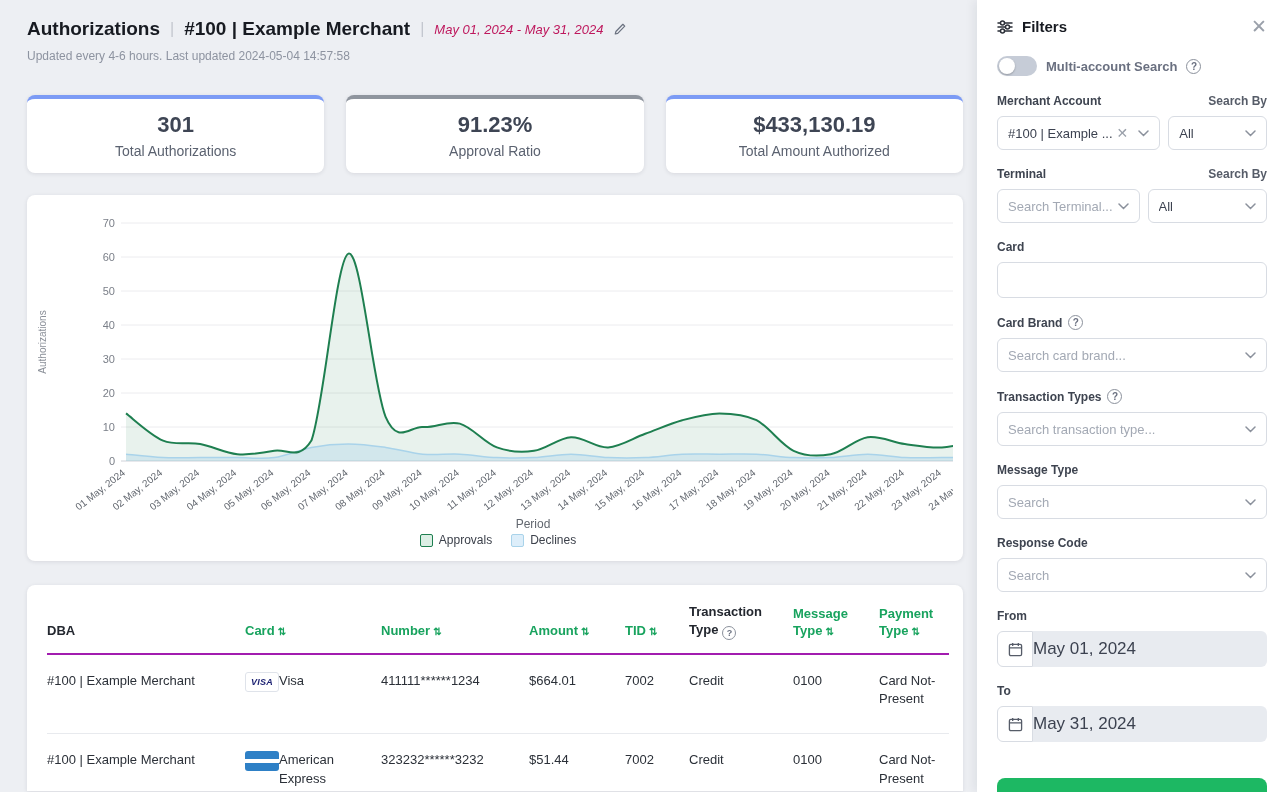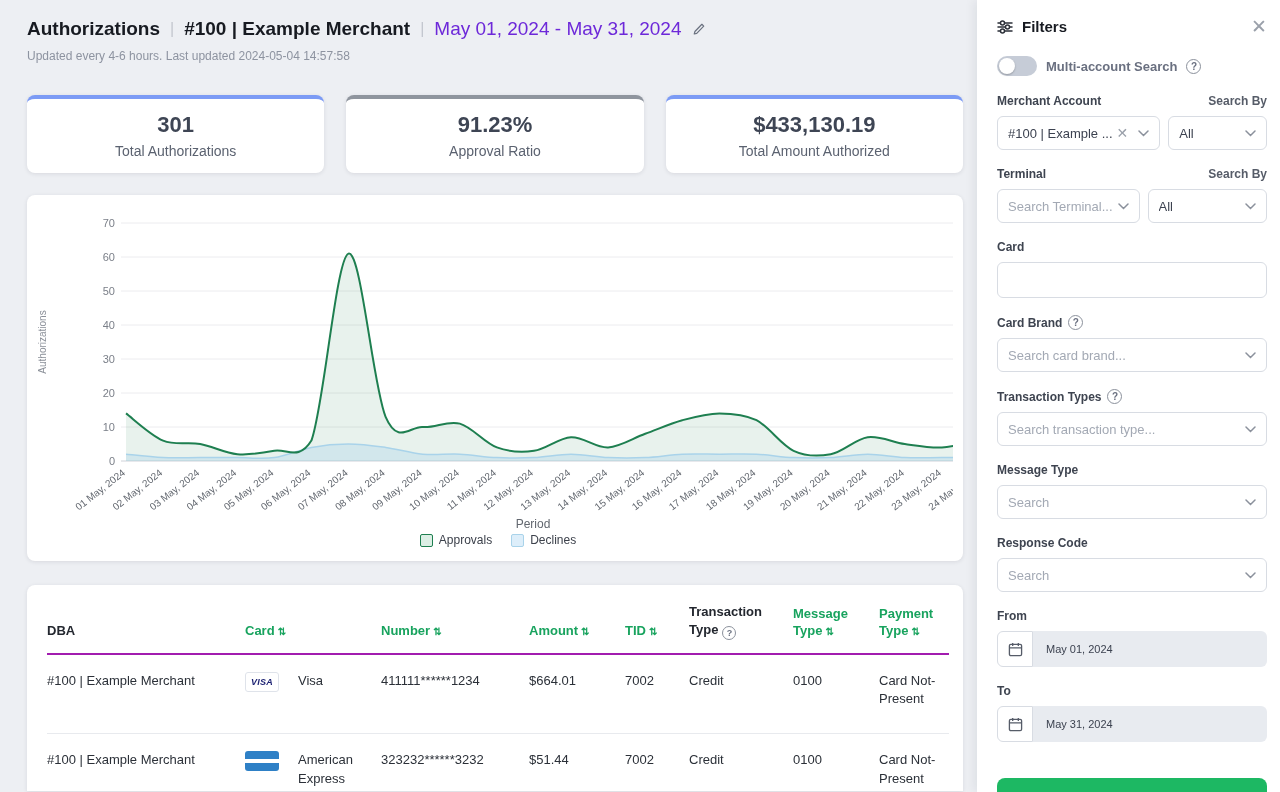--- a/index.html
+++ b/index.html
@@ -6,21 +6,21 @@
   html,body { width:1280px; height:792px; overflow:hidden; }
   body { font-family:"Liberation Sans", sans-serif; background:#edeff3; color:#2b3038; }
   svg text { font-family:"Liberation Sans", sans-serif; }
   .app { display:flex; width:1280px; height:792px;margin-left:7px; }
 
   
   .main { width:970px; flex:0 0 970px; padding:18px 14px 0 20px; overflow:hidden; }
   .title-row { display:flex; align-items:center; gap:10px; }
   .title-row h1, .title-row h2 { font-size:19px; font-weight:700; color:#171a21; }
   .sep::before { content:"|"; color:#c3c7cf; font-weight:400; }
-  .date-range { font-size:19px; color:#6d28d9; }
+  .date-range { font-size:13px; color:#be185d;font-style:italic; }
   .edit-icon { display:inline-flex; cursor:pointer; }
   .updated { margin-top:9px; font-size:12px; color:#8d93a0; }
 
   .stats-row { display:flex; gap:22px; margin-top:32px; }
   .stat-card { flex:1; background:#fff; border-radius:8px; border-top:4px solid #7c9bf5;
     box-shadow:0 1px 4px rgba(25,30,45,.1); text-align:center; padding:13px 0 14px; }
   .stat-value { font-size:22px; font-weight:600; color:#3e4554; }
   .stat-label { font-size:14px; color:#5b6270; margin-top:5px; }
 
   .chart-card { margin-top:22px; background:#fff; border-radius:8px;
@@ -39,21 +39,21 @@
   table { width:100%; border-collapse:collapse; font-size:13px; table-layout:fixed; }
   th { text-align:left; vertical-align:bottom; font-weight:700; color:#23272f;
        padding:12px 8px 13px 0; border-bottom:2px solid #a21caf; line-height:1.35; }
   th.green { color:#18a35e; }
   th:nth-child(1){width:198px} th:nth-child(2){width:136px} th:nth-child(3){width:148px}
   th:nth-child(4){width:96px}  th:nth-child(5){width:64px}  th:nth-child(6){width:104px}
   th:nth-child(7){width:86px}  th:nth-child(8){width:70px}
   .sort { font-size:10px; margin-left:3px; }
   td { padding:17px 8px 24px 0; vertical-align:top; color:#2b3038; line-height:1.45; }
   tbody tr + tr td { border-top:1px solid #e8eaee; }
-  .card-cell { display:flex; gap:19px; align-items:flex-start; }
+  .card-cell { display:flex; gap:0; align-items:flex-start; }
   .badge { flex:0 0 34px; width:34px; height:20px; border-radius:3px; font-size:9px; }
   .badge.visa { background:#fff; border:1px solid #dfe3ea; color:#1a1f71; font-style:italic;
     font-weight:700; text-align:center; line-height:18px; letter-spacing:.3px; }
   .badge.amex { background:linear-gradient(180deg,#2e80c6 0 40%,#ffffff 40% 58%,#2e80c6 58% 100%); }
   .help { display:inline-flex; align-items:center; justify-content:center; width:15px; height:15px;
     border:1.4px solid #8b919c; border-radius:50%; font-size:10px; font-weight:700; color:#6a7080;
     flex:0 0 15px; cursor:pointer; }
   th .help { width:14px; height:14px; font-size:9px; margin-left:4px; vertical-align:-2px; display:inline-flex; }
 
   
@@ -79,21 +79,21 @@
   .sel-text.placeholder { color:#a3a9b4; }
   .clear { color:#9aa0aa; font-size:14px; margin:0 5px 0 4px; cursor:pointer; }
   .chev { flex:0 0 11px; margin-left:5px; }
   .grow15 { flex:1.55 1 0; } .grow1 { flex:1 1 0; }
   .text-input { width:100%; height:36px; border:1px solid #d8dce3; border-radius:6px;
     padding:0 10px; font-size:13px; font-family:"Liberation Sans",sans-serif; color:#3c4250; }
   .date-field { display:flex; }
   .cal-box { width:36px; height:36px; border:1px solid #d8dce3; border-radius:6px 0 0 6px;
     display:flex; align-items:center; justify-content:center; background:#fff; cursor:pointer; }
   .date-value { flex:1; background:#e8ebf0; border-radius:0 6px 6px 0; line-height:36px;
-    padding-left:13px; font-size:11px; color:#3c4250; }
+    font-size:17px; color:#3c4250; }
   .apply-button { position:absolute; left:20px; right:20px; top:778px; height:44px;
     background:#1db863; border-radius:8px; cursor:pointer; }
 </style>
 </head>
 <body>
 
 <div class="app">
 
   <div class="main">
 

